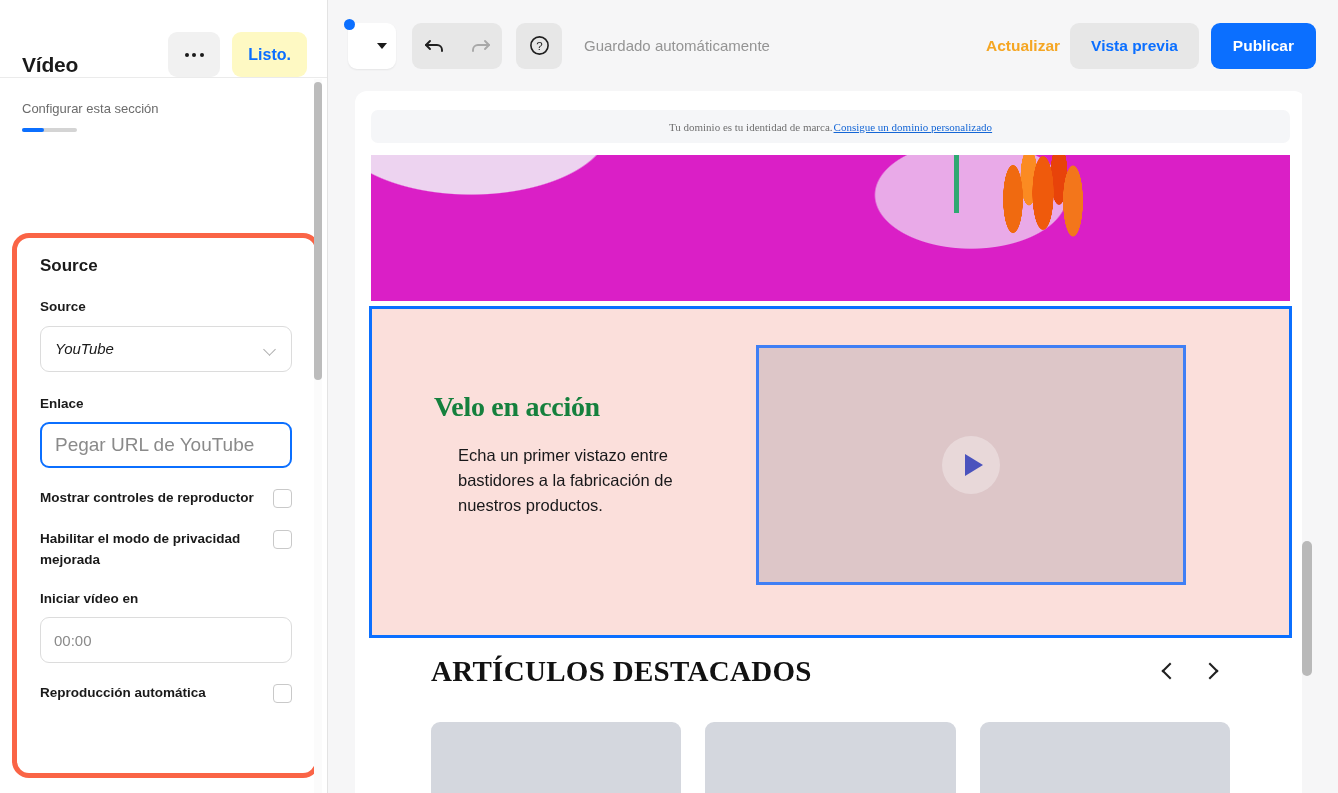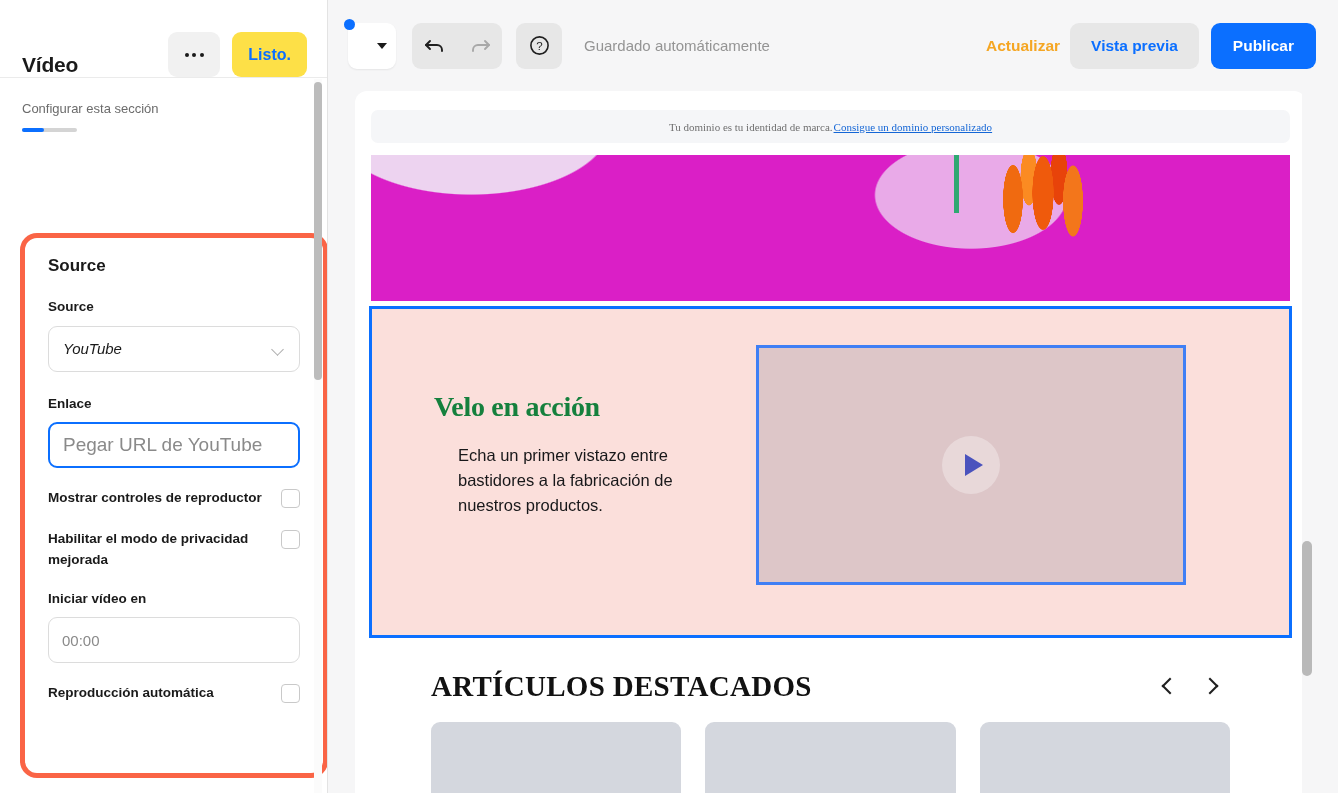--- a/index.html
+++ b/index.html
@@ -34,21 +34,21 @@
   .btn-ellipsis {
     width: 52px; height: 45px;
     background: #f1f1f1; border: none; border-radius: 9px;
     display: flex; align-items: center; justify-content: center;
     cursor: pointer; margin-right: 12px;
   }
   .btn-ellipsis .dots { display: flex; gap: 3.5px; }
   .btn-ellipsis .dots i { width: 4px; height: 4px; border-radius: 50%; background: #1a1a1a; display:block;}
   .btn-done {
     height: 45px; min-width: 72px; padding: 0 16px;
-    background: #fde047; border: none; border-radius: 9px;
+    background: #fef9c3; border: none; border-radius: 9px;
     color: #0b6fff; font-size: 16px; font-weight: bold;
     font-family: "Liberation Sans", sans-serif;
     cursor: pointer;
   }
 
   .sb-body { position: relative; height: 715px; overflow: hidden; background:#fff; }
   .sb-section-label {
     font-size: 13px; color: #6b6b6b;
     padding: 23px 0 0 22px;
   }
@@ -58,21 +58,21 @@
     position: relative;
   }
   .progress-fill {
     position: absolute; left: 0; top: 0; height: 4px; border-radius: 2px;
     background: #0b6fff; width: 22px;
   }
 
   
   .hl-wrap {
     position: absolute;
-    left: 20px; top: 155px;
+    left: 12px; top: 155px;
     width: 308px; height: 545px;
     border: 5px solid #fa6446;
     border-radius: 17px;
     background: #ffffff;
   }
   .card-inner {
     position: absolute; inset: 0;
     padding: 18px 23px 0 23px;
     overflow: hidden;
   }
@@ -254,21 +254,21 @@
   .play-tri {
     width:0;height:0;
     border-top: 11px solid transparent;
     border-bottom: 11px solid transparent;
     border-left: 18px solid #4a52bd;
     margin-left: 5px;
   }
 
   
   .feat-row {
-    position:absolute; left: 14px; top: 565px; width: 923px; height: 60px;
+    position:absolute; left: 14px; top: 550px; width: 923px; height: 60px;
     display:flex; align-items:center; padding: 0 62px;
   }
   .feat-title {
     flex:1;
     font-family:"Liberation Serif", serif;
     font-weight: bold; font-size: 29px; color:#121212;
     letter-spacing: 0.3px;
   }
   .carousel-btn { background:none;border:none;cursor:pointer;padding: 0 14px; }
   .chev {

